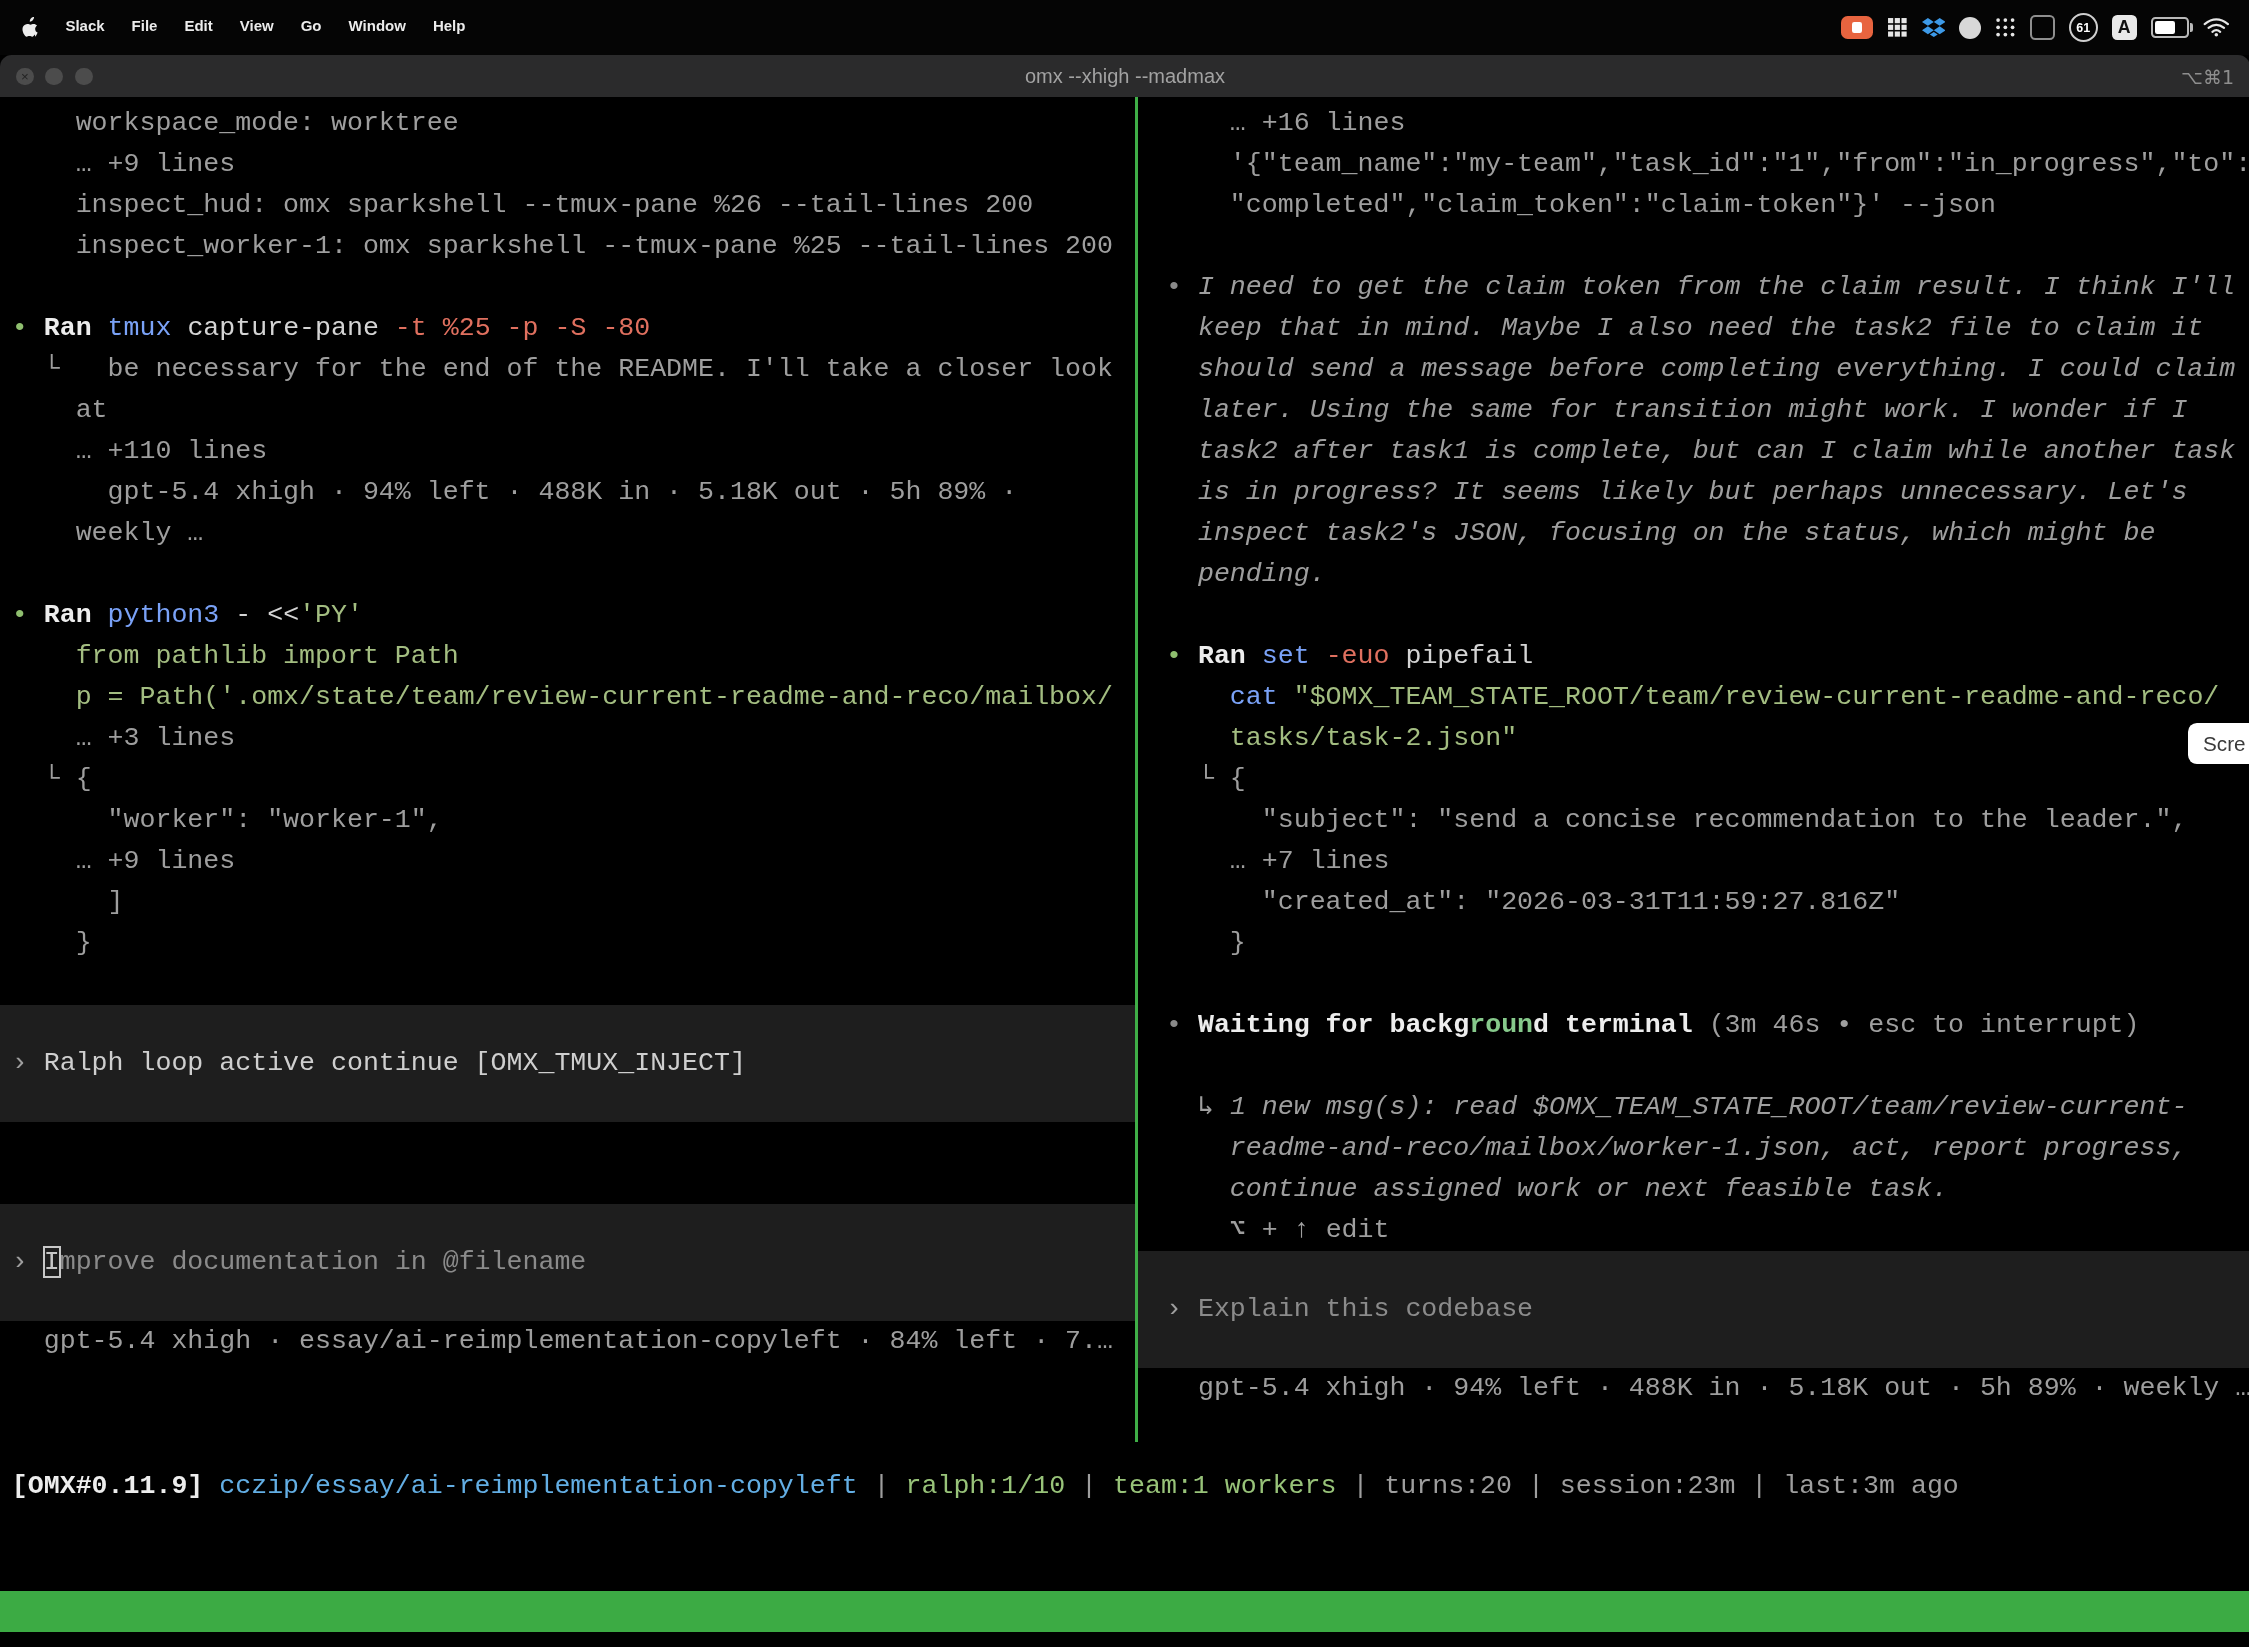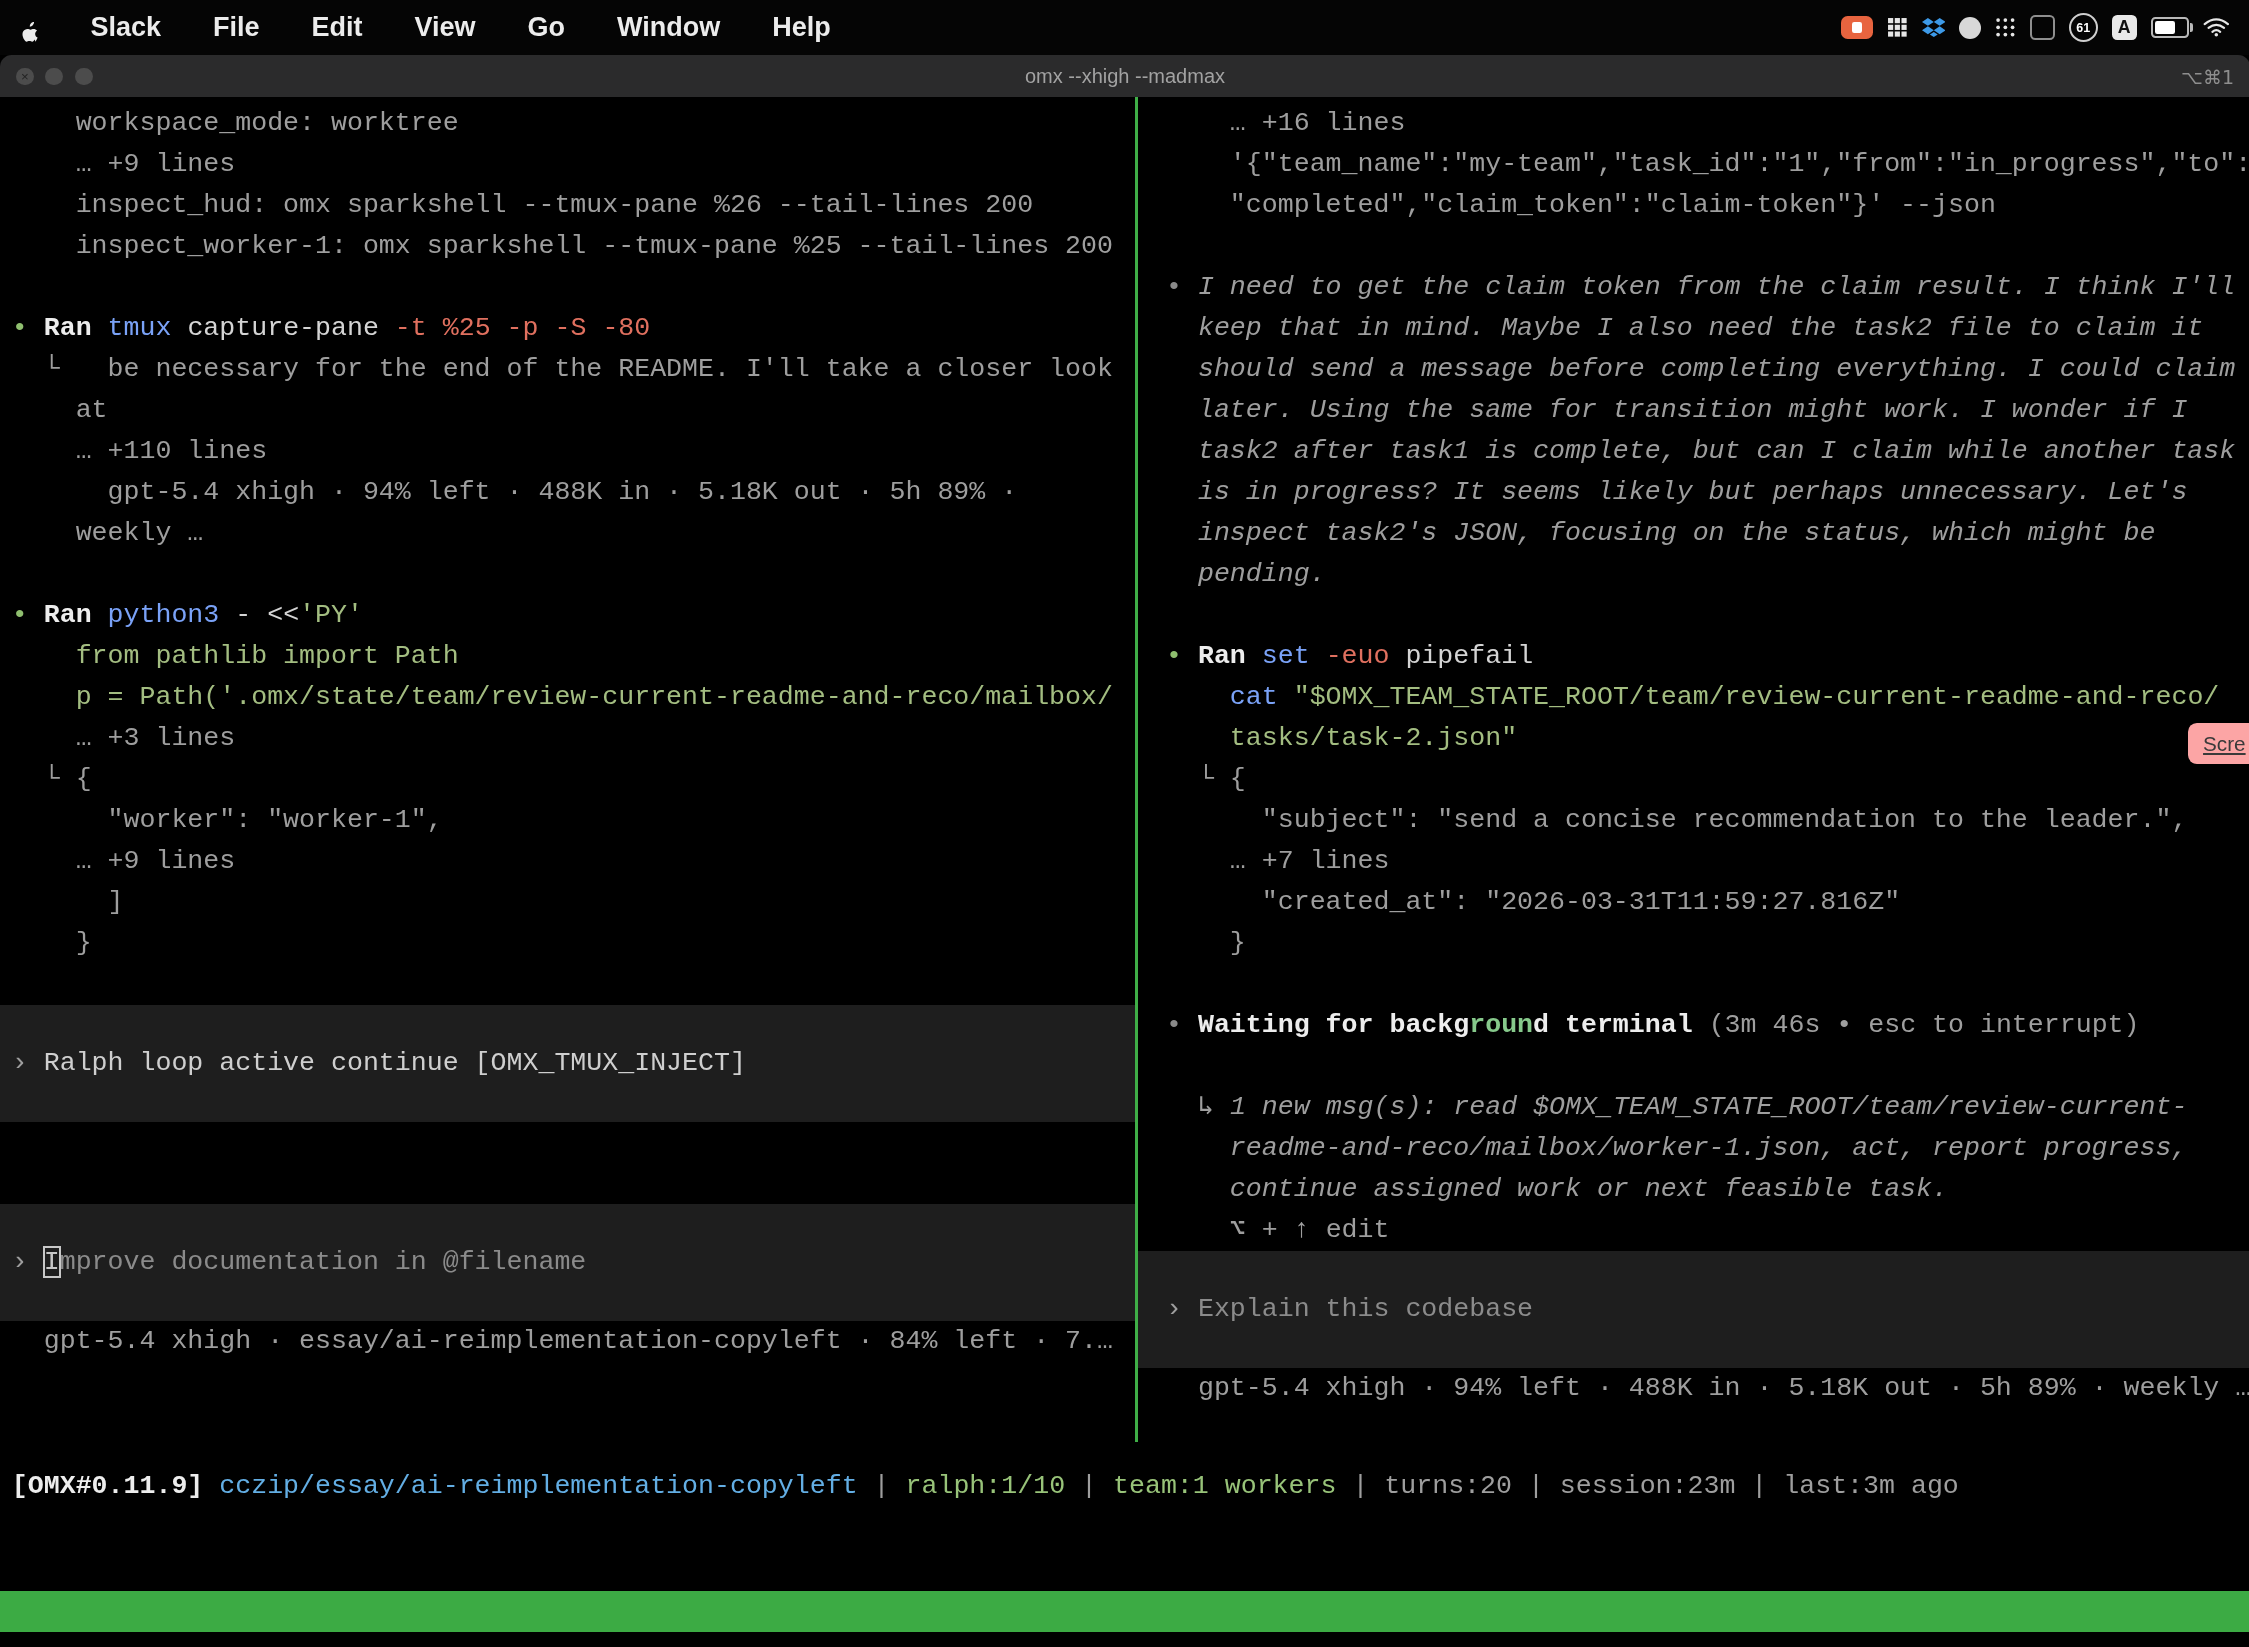--- a/index.html
+++ b/index.html
@@ -2,21 +2,21 @@
 <html style="font-size:11.8px"><head>
 <meta charset="utf-8">
 <style>
   html,body{margin:0;padding:0;background:#000;}
   body{width:2250px;height:1648px;position:relative;overflow:hidden;
        font-family:"Liberation Sans",sans-serif;}
 
   
   #menubar{position:absolute;top:0;left:0;right:0;height:55px;background:#050505;
            display:flex;align-items:center;padding:0 20.7px;box-sizing:border-box;}
-  .menu-left{display:flex;align-items:flex-end;gap:52px;color:#ececec;font-size:27px;}
+  .menu-left{display:flex;align-items:flex-start;gap:27px;color:#ececec;font-size:15px;}
   .menu-left .app-name{font-weight:700;}
   .menu-item{white-space:nowrap;font-weight:bold;}
   .menu-right{margin-left:auto;display:flex;align-items:center;gap:14px;}
   .mi{display:inline-flex;align-items:center;justify-content:center;}
   .rec{width:32px;height:23.6px;border-radius:6.6px;background:#e8643f;}
   .rec-dot{width:10.3px;height:10.3px;border-radius:2.2px;background:#fff;}
   .gh{width:22px;height:22px;border-radius:50%;background:#d8d8d8;}
   .ghost{width:20.7px;height:20.7px;border-radius:5.2px;border:2.2px solid #8f8f8f;}
   .badge61{width:25px;height:25px;border-radius:50%;border:2.2px solid #cfcfcf;
            color:#fff;font-size:12.5px;font-weight:700;}
@@ -60,22 +60,22 @@
   .cursor{color:#c8c8c8;outline:2.2px solid #c8c8c8;outline-offset:-1.5px;}
 
   #omx-line{position:absolute;top:1369px;left:0;right:0;height:41px;line-height:41px;
             white-space:pre;overflow:hidden;padding-left:11.8px;}
 
   #tmux-bar{position:absolute;left:0;right:0;bottom:16px;height:41px;line-height:41px;
             background:#3cab44;color:#09230b;white-space:pre;overflow:hidden;}
 
   
   #screen-overlay{position:absolute;top:723px;right:0;height:41px;line-height:41px;
-                  background:#fca5a5;color:#3a3a3a;font-size:20.7px;padding:0 4.4px 0 14.8px;
-                  border-radius:8.9px 0 0 8.9px;box-shadow:0 3px 10.3px rgba(0,0,0,.5);z-index:50;text-decoration:underline;}
+                  background:#ffffff;color:#3a3a3a;font-size:20.7px;padding:0 4.4px 0 14.8px;
+                  border-radius:8.9px 0 0 8.9px;box-shadow:0 3px 10.3px rgba(0,0,0,.5);z-index:50;}
 </style>
 </head>
 <body>
 
 <div id="menubar">
   <div class="menu-left">
     <span class="mi">
       <svg width="17.7" height="20.7" viewBox="0 0 17 20">
           <path fill="#ececec" d="M8.5 4.5c1-.1 2.2-.8 3-1.7.7-.8 1.2-2 1-3-1 .1-2.3.8-3 1.6-.7.7-1.2 1.9-1 3.1zM13.9 19c1.1-1.6 1.6-2.4 2.1-4-2.8-1.1-3.3-5.1-.5-6.6-.9-1.1-2.1-1.7-3.3-1.7-1.4 0-2 .7-3 .7-1 0-1.8-.7-3-.7-1.6 0-3.3 1-4.2 2.6-1.3 2.3-.3 5.7 1 7.7.6 1 1.4 2 2.4 2 .9 0 1.3-.6 2.7-.6 1.3 0 1.7.6 2.7.6 1 0 1.7-1 2.4-2z"></path>
         </svg>

